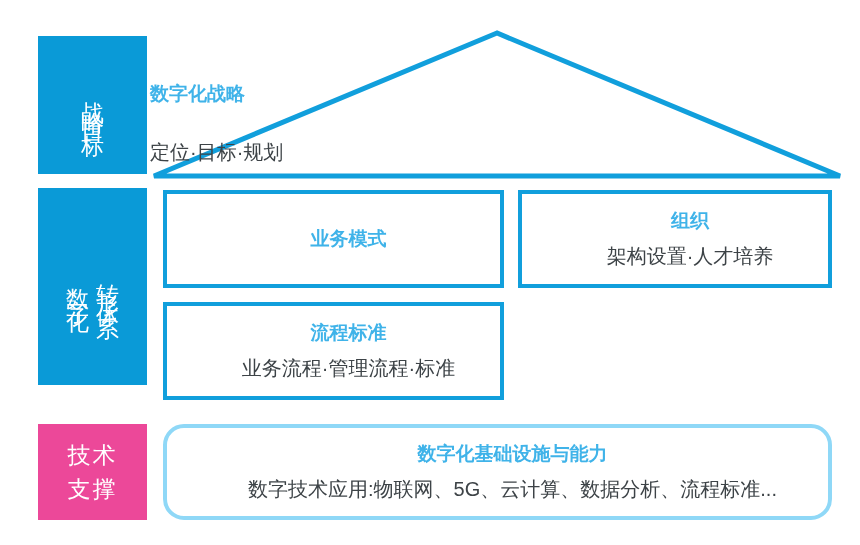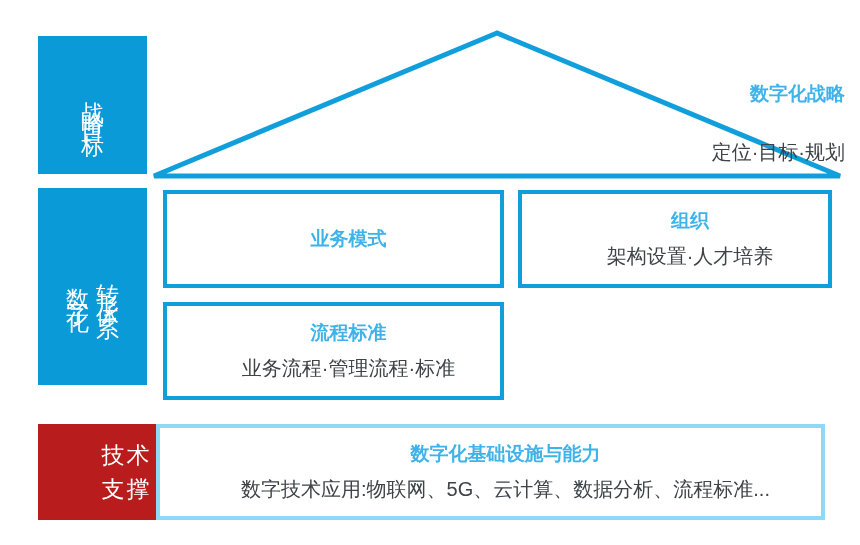--- a/index.html
+++ b/index.html
@@ -2,44 +2,44 @@
 <html><head>
 <meta charset="utf-8">
 <style>
   html,body{margin:0;padding:0;background:#ffffff;}
   body{font-family:"Liberation Sans","DejaVu Sans",sans-serif;}
   #canvas{position:relative;width:860px;height:545px;background:#ffffff;overflow:hidden;}
 
   
   .rail-box{position:absolute;left:38px;width:109px;display:flex;align-items:center;justify-content:center;color:#ffffff;}
   .rail-solid{background:#0a9ad7;}
-  .rail-light{background:#b91c1c;padding-left:34px;}
+  .rail-light{background:#ec4899;}
   .vtext{writing-mode:vertical-rl;text-orientation:upright;letter-spacing:11px;font-size:23px;line-height:1;}
   .vcols{display:flex;flex-direction:row;align-items:center;justify-content:center;gap:7px;}
   .hlines{font-size:23px;line-height:34px;text-align:center;letter-spacing:2px;}
 
   
   #roof{position:absolute;left:150px;top:26px;width:695px;height:158px;}
   #roof svg{position:absolute;left:0;top:0;}
-  .roof-text{position:absolute;left:0;right:0;bottom:18px;text-align:right;}
+  .roof-text{position:absolute;left:0;right:0;bottom:18px;text-align:left;}
   .roof-title{font-size:19px;font-weight:bold;color:#3fb3e9;margin-bottom:9px;}
   .roof-sub{font-size:20px;color:#3d4347;margin-top:32px;}
 
   
   .cell{position:absolute;box-sizing:border-box;border:4px solid #119fdc;background:#ffffff;
         display:flex;flex-direction:column;align-items:center;justify-content:center;gap:9px;padding-left:30px;}
   .cell-light{border-color:#8fd8f7;}
   .cell-title{font-size:19px;font-weight:bold;color:#3fb3e9;}
   .cell-sub{font-size:20px;color:#3d4347;}
 
   .r1{top:190px;height:98px;}
   .r2{top:302px;height:98px;}
   .c1{left:163px;width:341px;}
   .c2{left:518px;width:314px;}
-  #box-foundation{left:156px;top:424px;width:669px;height:96px;}
+  #box-foundation{left:163px;top:424px;width:669px;height:96px;border-radius:21px;}
 </style>
 </head>
 <body>
 
 <div id="canvas">
 
   <div class="rail-box rail-solid" style="top:36px;height:138px;">
     <div class="vtext">战略目标</div>
   </div>
 

